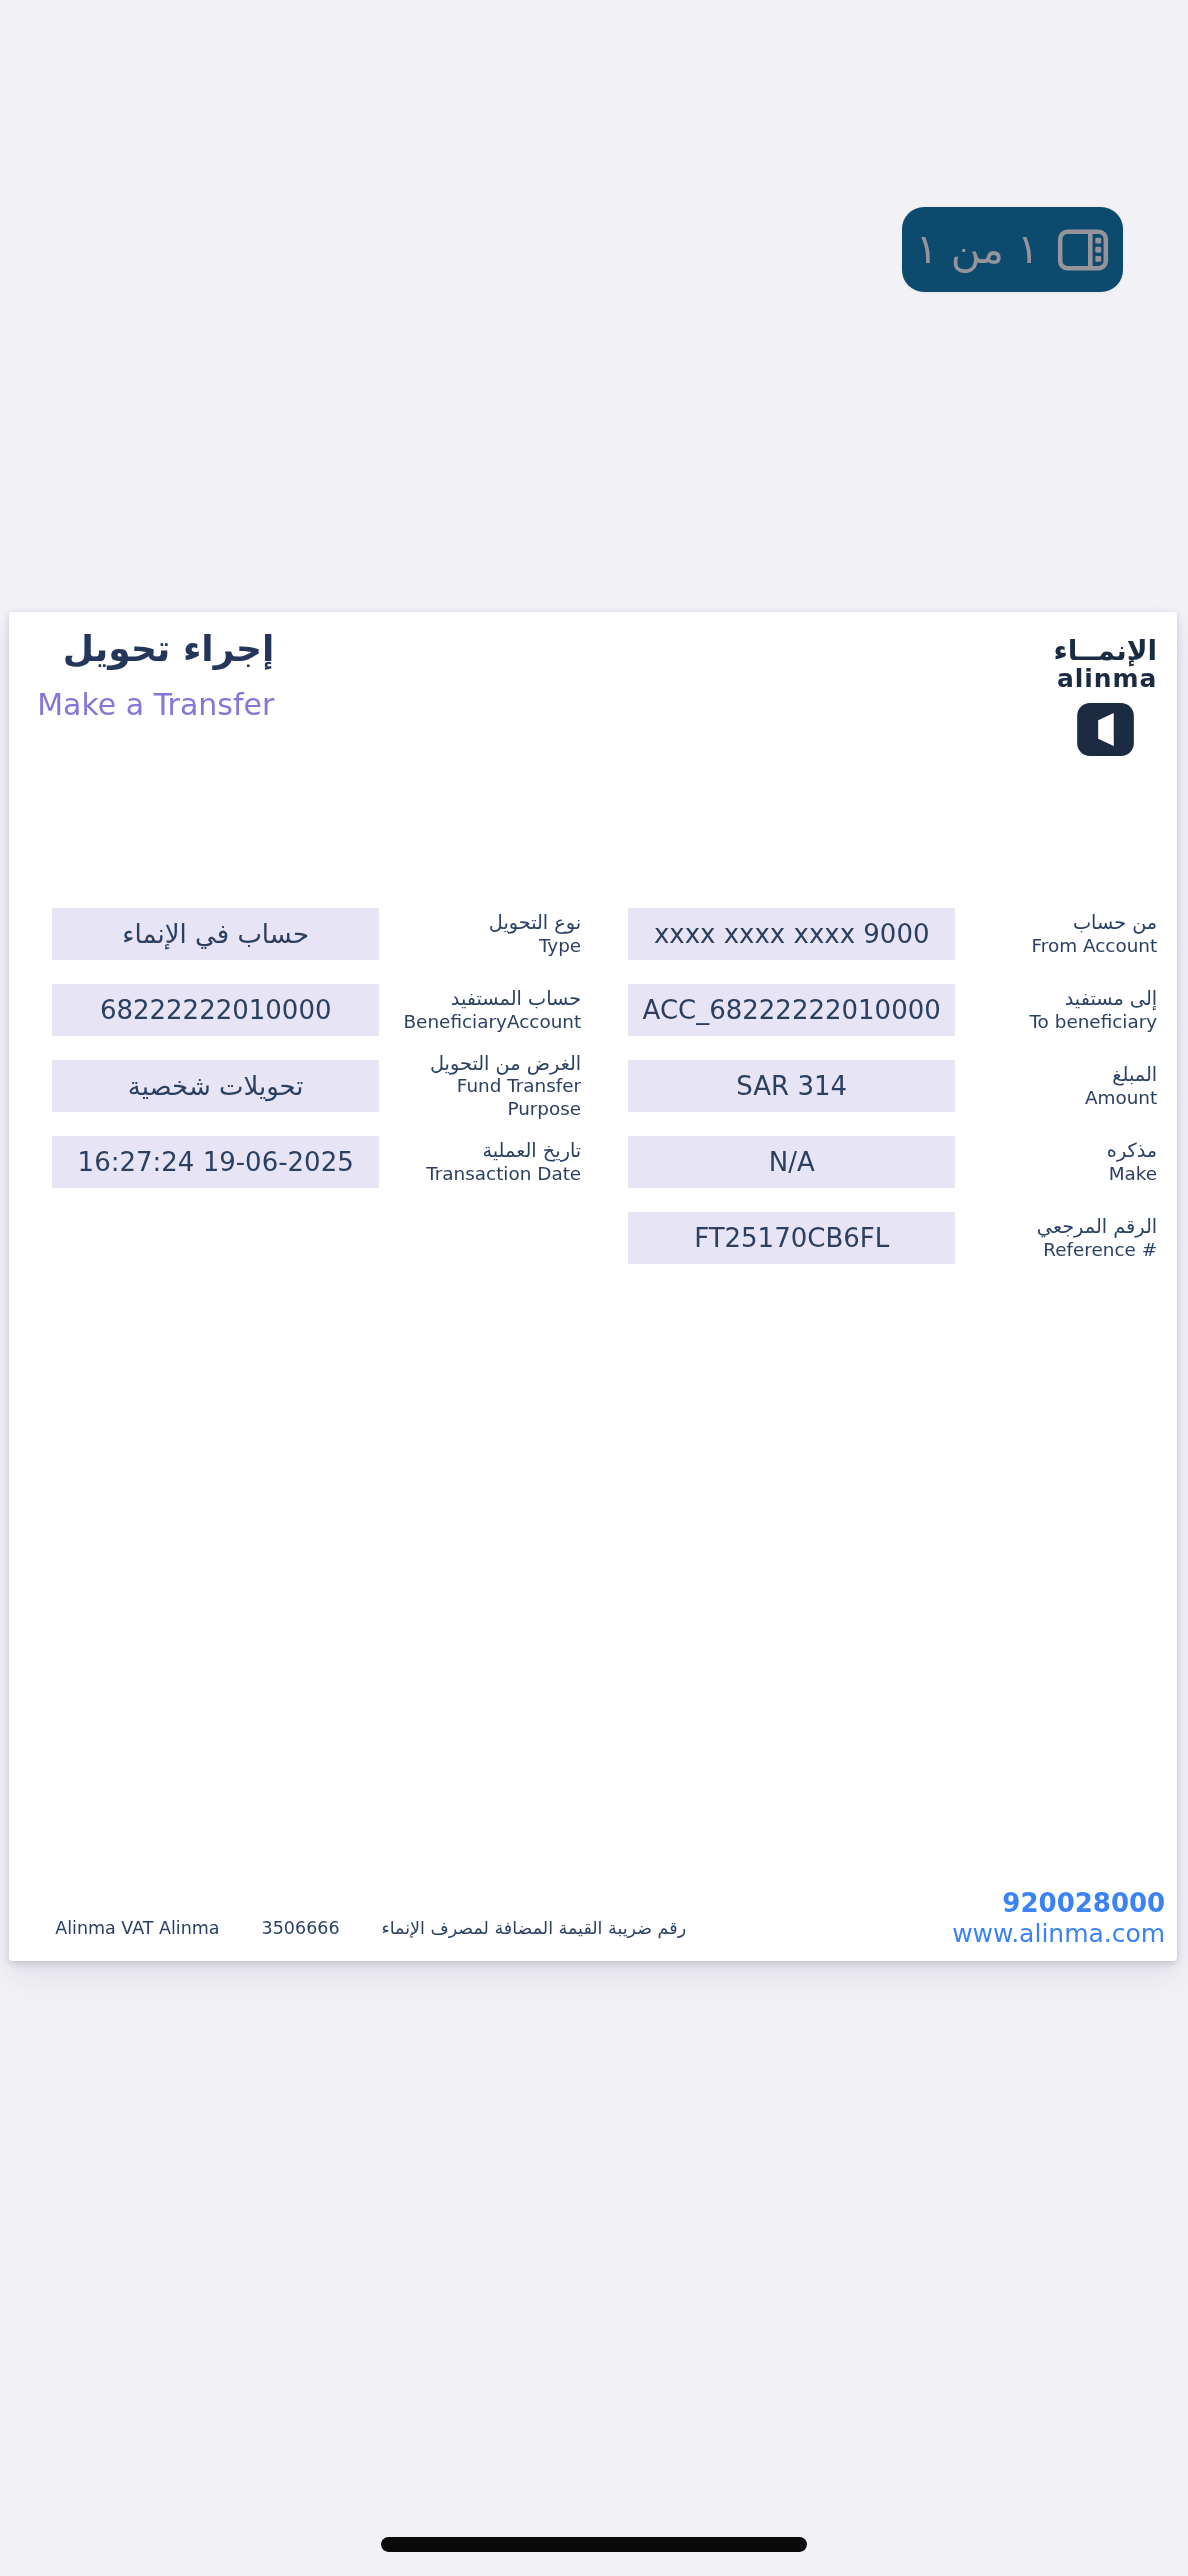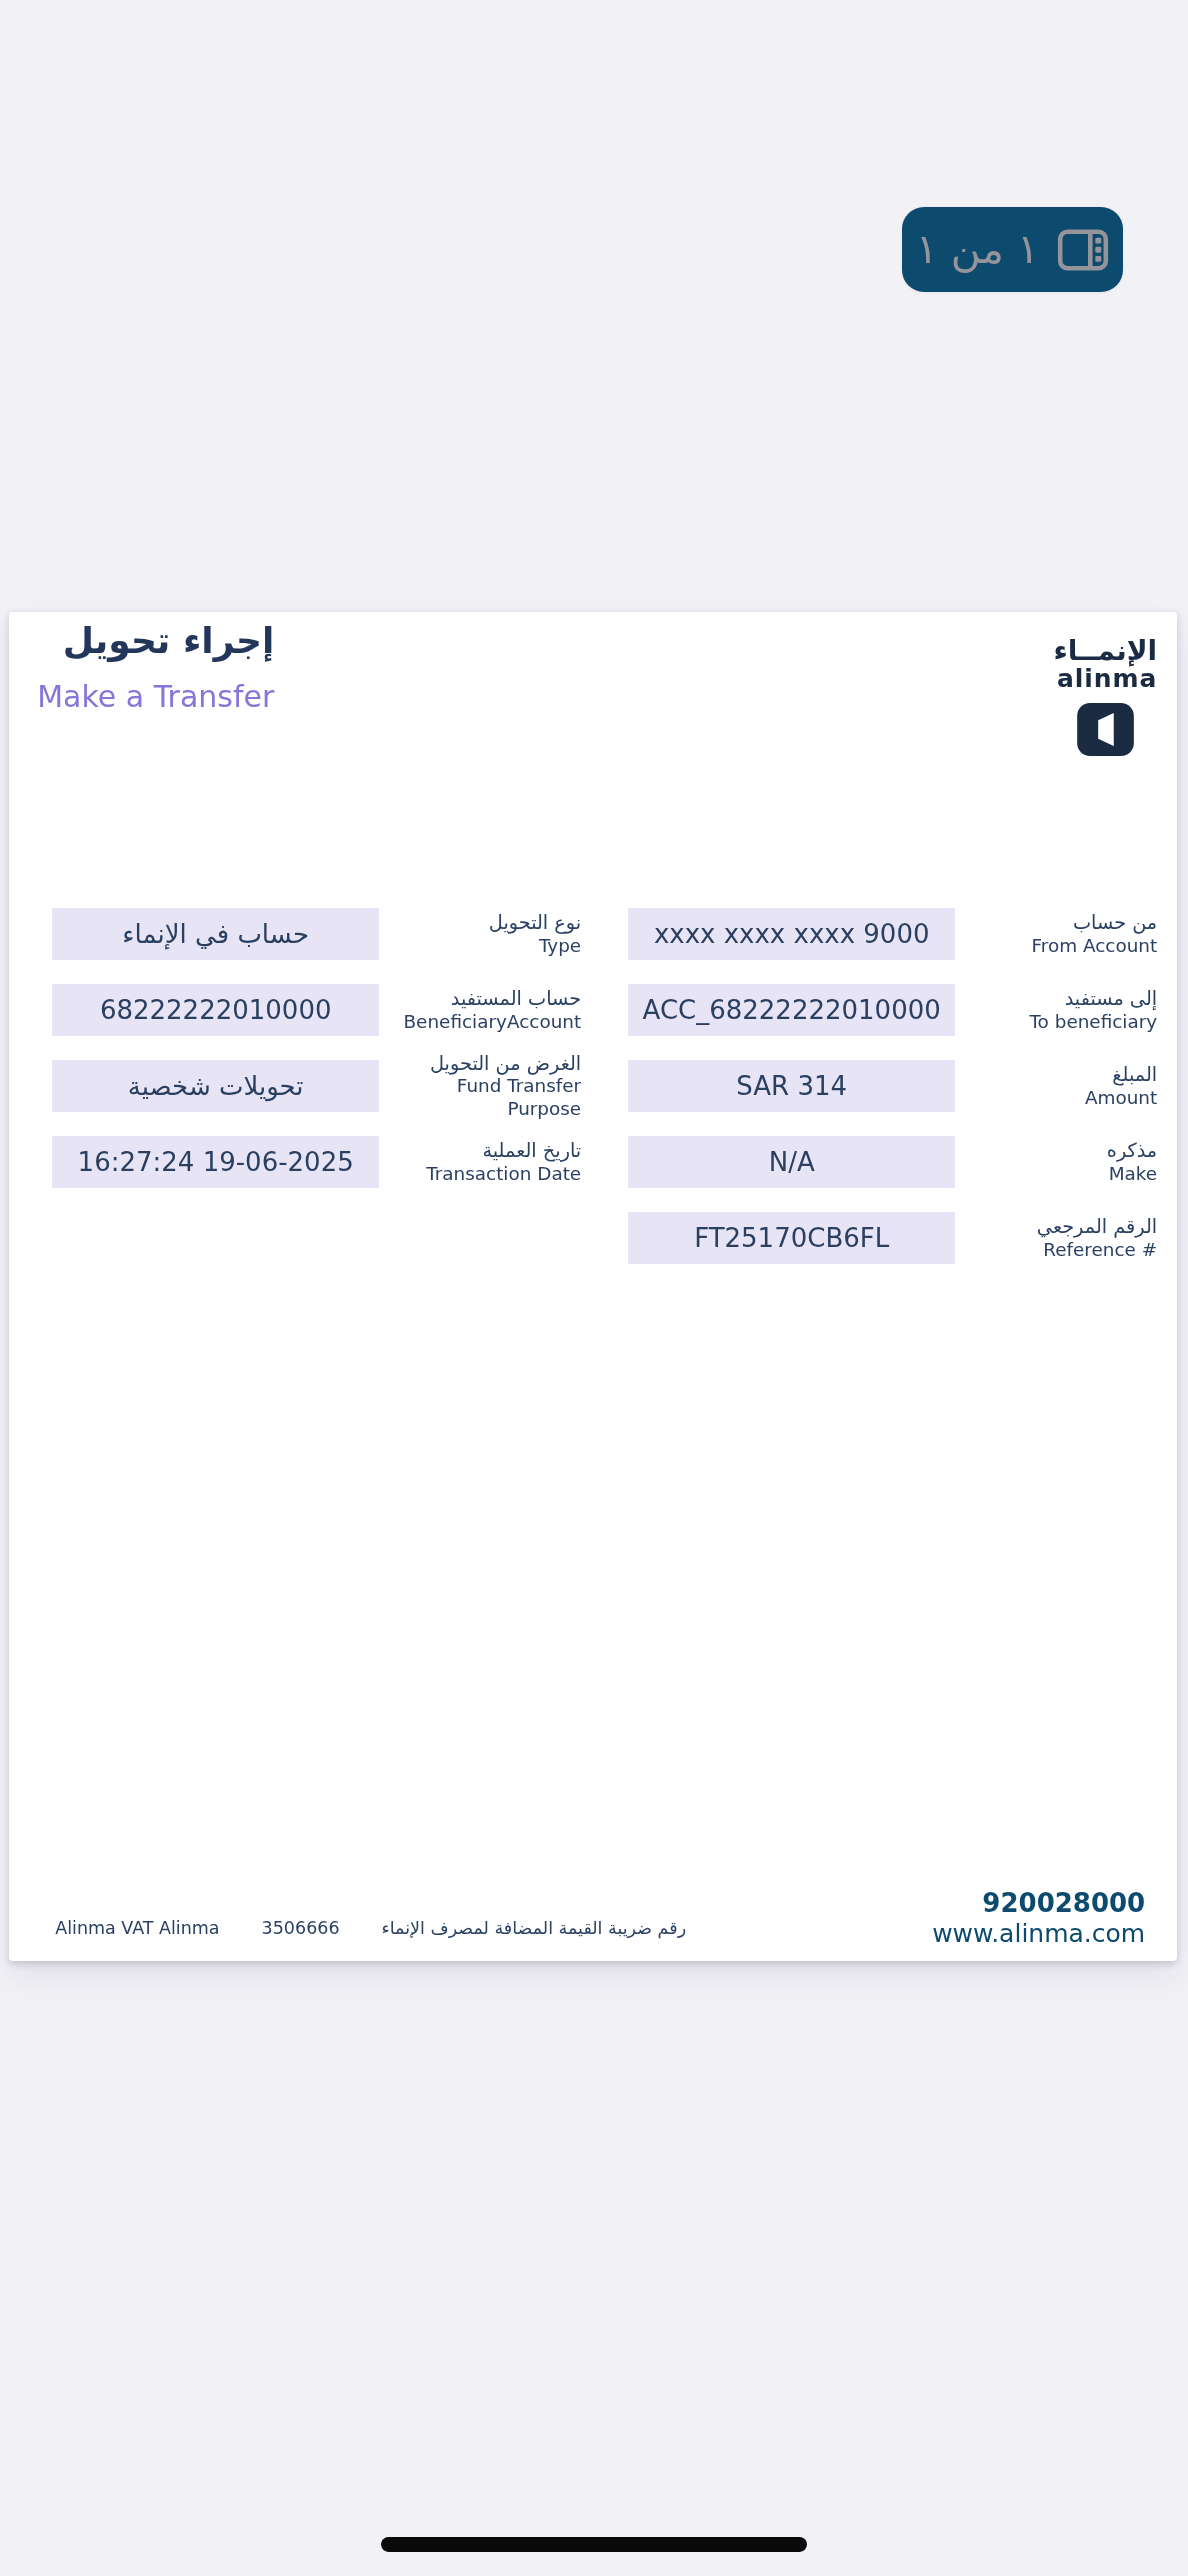--- a/index.html
+++ b/index.html
@@ -22,21 +22,21 @@
   .home-indicator{
     position:absolute;left:381px;top:2537px;width:426px;height:14.7px;
     background:#0a0a0a;border-radius:7.4px;
   }
   
   .doc{
     position:absolute;left:9.2px;top:612px;width:1168px;height:1349px;
     background:#ffffff;border-radius:3.7px;
     box-shadow:0 2.8px 7.4px rgba(40,40,70,0.18),0 14.7px 31px rgba(40,40,70,0.08);
   }
-  .doc-title{position:absolute;left:28px;top:8px;}
+  .doc-title{position:absolute;left:28px;top:16px;}
   .doc-title .t-ar{font-size:36px;font-weight:600;color:#24365a;direction:rtl;line-height:1.15;}
   .doc-title .t-en{font-size:30px;font-weight:500;color:#8577d9;line-height:1.2;margin-top:18px;}
   
   .logo{position:absolute;top:25px;right:20px;display:flex;align-items:center;gap:12px;flex-direction:column;}
   .logo .logo-text{text-align:right;color:#1b2c42;}
   .logo .logo-ar{font-size:28px;font-weight:600;line-height:1.0;direction:rtl;}
   .logo .logo-en{font-size:25px;font-weight:700;line-height:1.0;letter-spacing:0.9px;margin-top:0.9px;}
   .logo svg{display:block;}
   
   .col{position:absolute;top:296px;width:545px;}
@@ -50,21 +50,21 @@
   }
   .value-box .v-rtl{direction:rtl;}
   .value-box .v-ltr{direction:ltr;unicode-bidi:isolate;}
   .field-label{
     flex:1;padding-left:16.6px;display:flex;flex-direction:column;justify-content:center;
     text-align:right;color:#2b4163;
   }
   .field-label .lab-ar{font-size:19.3px;line-height:1.22;direction:rtl;}
   .field-label .lab-en{font-size:18.4px;line-height:1.22;}
   
-  .footer-right{position:absolute;right:32px;bottom:12px;text-align:right;color:#0c4a6e;}
+  .footer-right{position:absolute;right:12px;bottom:12px;text-align:right;color:#3b82f6;}
   .footer-right .phone{font-size:26px;font-weight:600;line-height:1.2;}
   .footer-right .web{font-size:25px;font-weight:500;line-height:1.2;}
   .footer-left{
     position:absolute;left:46px;bottom:23px;display:flex;align-items:center;gap:42px;
     font-size:17.5px;color:#2b4163;
   }
   .footer-left .vat-ar{direction:rtl;}
 </style>
 </head>
 <body>

